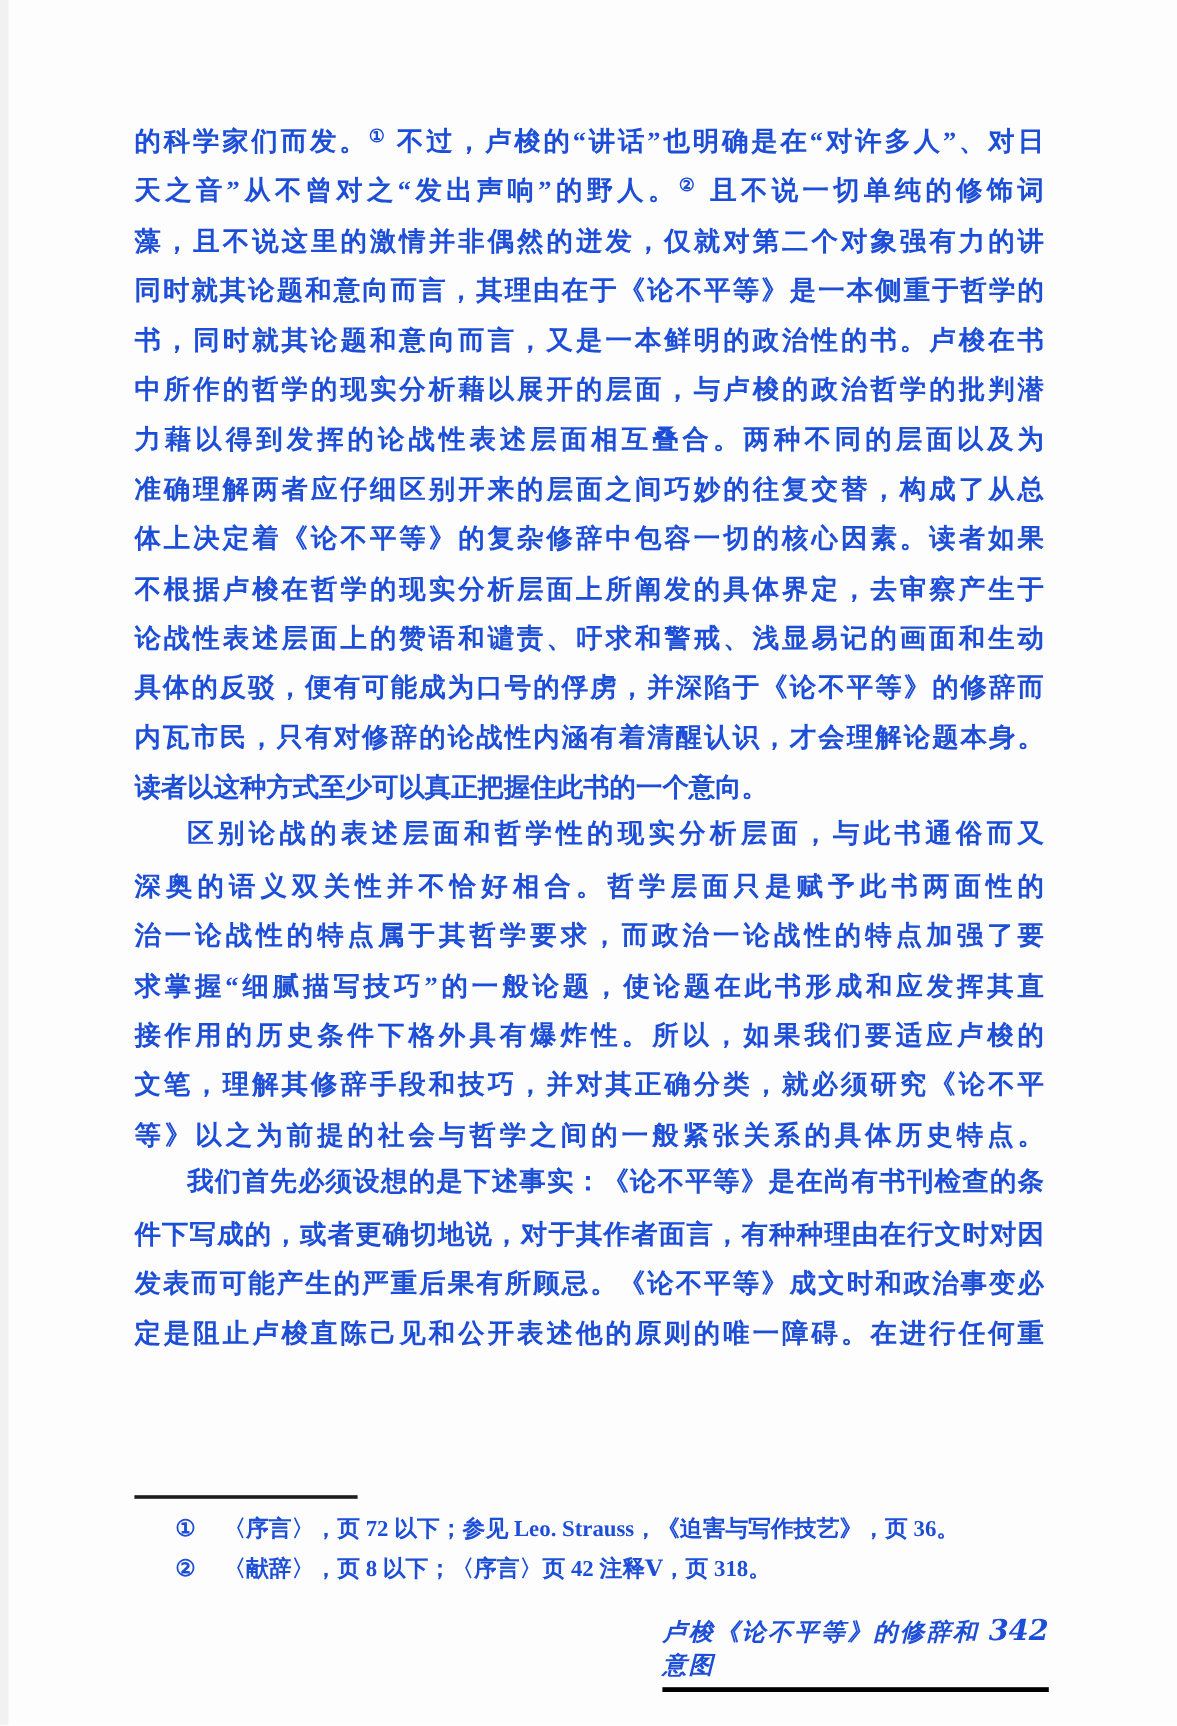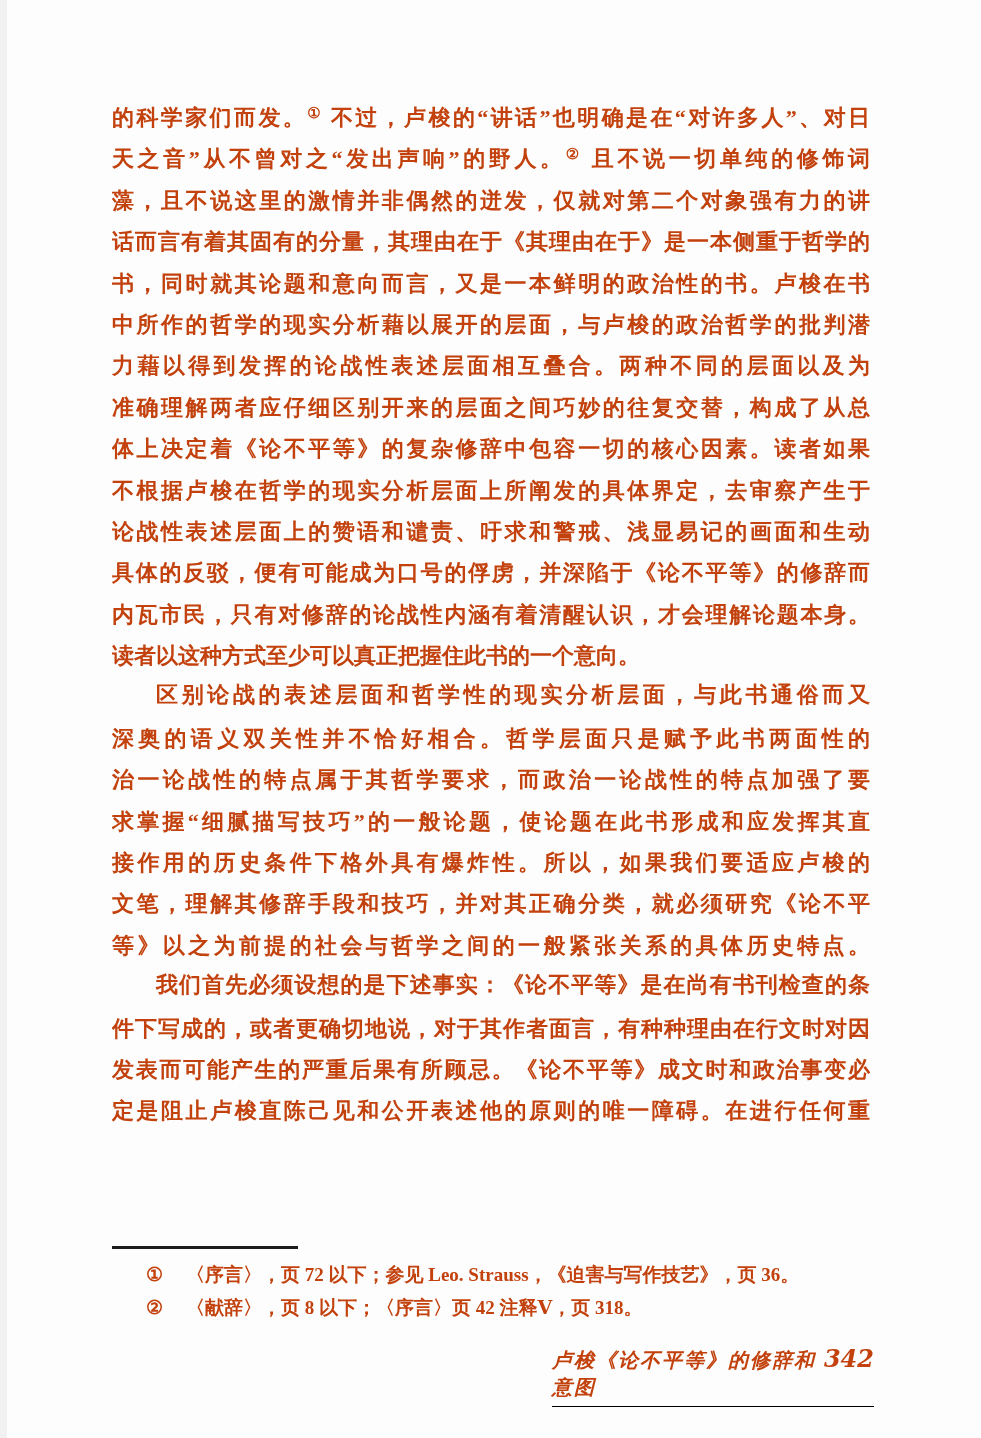--- a/index.html
+++ b/index.html
@@ -4,21 +4,21 @@
 <style>
   * { margin: 0; padding: 0; box-sizing: border-box; }
   html, body { background: #ffffff; }
   .page {
     position: relative;
     width: 981px;
     height: 1438px;
     background: #fdfdfd;
     overflow: hidden;
     font-family: "Liberation Serif", "DejaVu Serif", serif;
-    color: #c2410c;
+    color: #1d4ed8;
   }
   .scan-edge {
     position: absolute;
     left: 0; top: 0;
     width: 7px; height: 1438px;
     background: #f1f1f1;
   }
   .text-block {
     position: absolute;
     left: 112px;
@@ -60,21 +60,21 @@
     line-height: 26px;
   }
   .fn-row { display: flex; margin-bottom: 7px; }
   .fn-marker { width: 40px; flex: 0 0 40px; }
   .fn-text { flex: 1; }
   .footer {
     position: absolute;
     left: 552px;
     top: 1344px;
     width: 322px;
-    border-bottom: 1px solid #000000;
+    border-bottom: 4px solid #000000;
     padding-bottom: 5px;
     display: flex;
     justify-content: space-between;
     align-items: baseline;
   }
   .running-title {
     font-style: italic;
     font-weight: bold;
     font-size: 20px;
     letter-spacing: 2px;
@@ -89,21 +89,21 @@
 </head>
 <body>
 
 <div class="page">
   <div class="scan-edge"></div>
 
   <div class="text-block">
     <div class="line"><span>的科学家们而发。</span><sup class="fn-ref">①</sup><span> 不过，卢梭的“讲话”也明确是在“对许多人”、对日</span></div>
     <div class="line"><span>天之音”从不曾对之“发出声响”的野人。</span><sup class="fn-ref">②</sup><span> 且不说一切单纯的修饰词</span></div>
     <div class="line">藻，且不说这里的激情并非偶然的迸发，仅就对第二个对象强有力的讲</div>
-    <div class="line">话而言有着其固有的分量，其理由在于《其理由在于》是一本侧重于哲学的</div>
+    <div class="line">同时就其论题和意向而言，其理由在于《论不平等》是一本侧重于哲学的</div>
     <div class="line">书，同时就其论题和意向而言，又是一本鲜明的政治性的书。卢梭在书</div>
     <div class="line">中所作的哲学的现实分析藉以展开的层面，与卢梭的政治哲学的批判潜</div>
     <div class="line">力藉以得到发挥的论战性表述层面相互叠合。两种不同的层面以及为</div>
     <div class="line">准确理解两者应仔细区别开来的层面之间巧妙的往复交替，构成了从总</div>
     <div class="line">体上决定着《论不平等》的复杂修辞中包容一切的核心因素。读者如果</div>
     <div class="line">不根据卢梭在哲学的现实分析层面上所阐发的具体界定，去审察产生于</div>
     <div class="line">论战性表述层面上的赞语和谴责、吁求和警戒、浅显易记的画面和生动</div>
     <div class="line">具体的反驳，便有可能成为口号的俘虏，并深陷于《论不平等》的修辞而</div>
     <div class="line">内瓦市民，只有对修辞的论战性内涵有着清醒认识，才会理解论题本身。</div>
     <div class="line short">读者以这种方式至少可以真正把握住此书的一个意向。</div>

